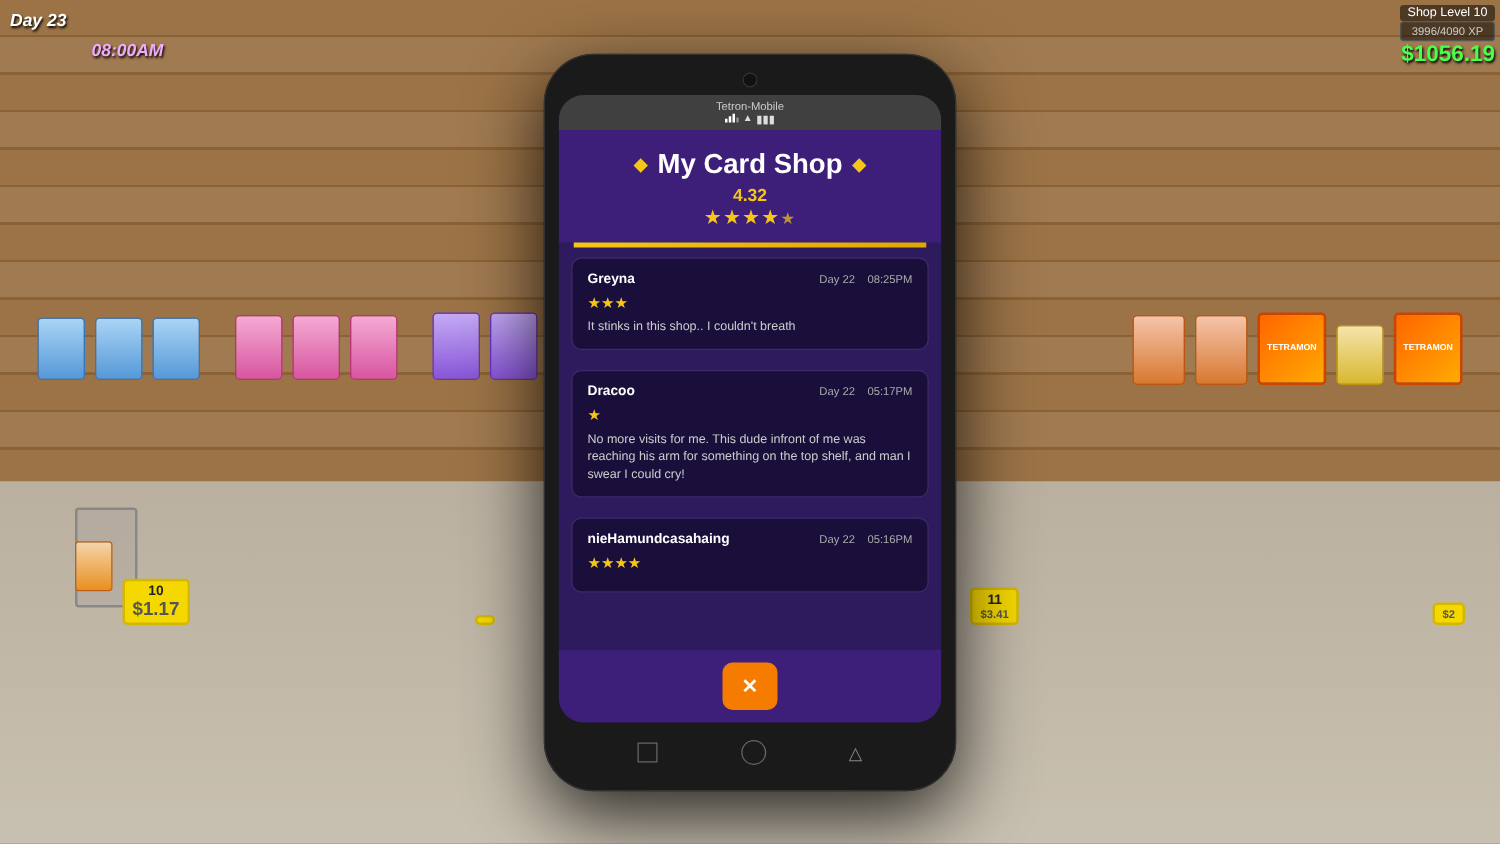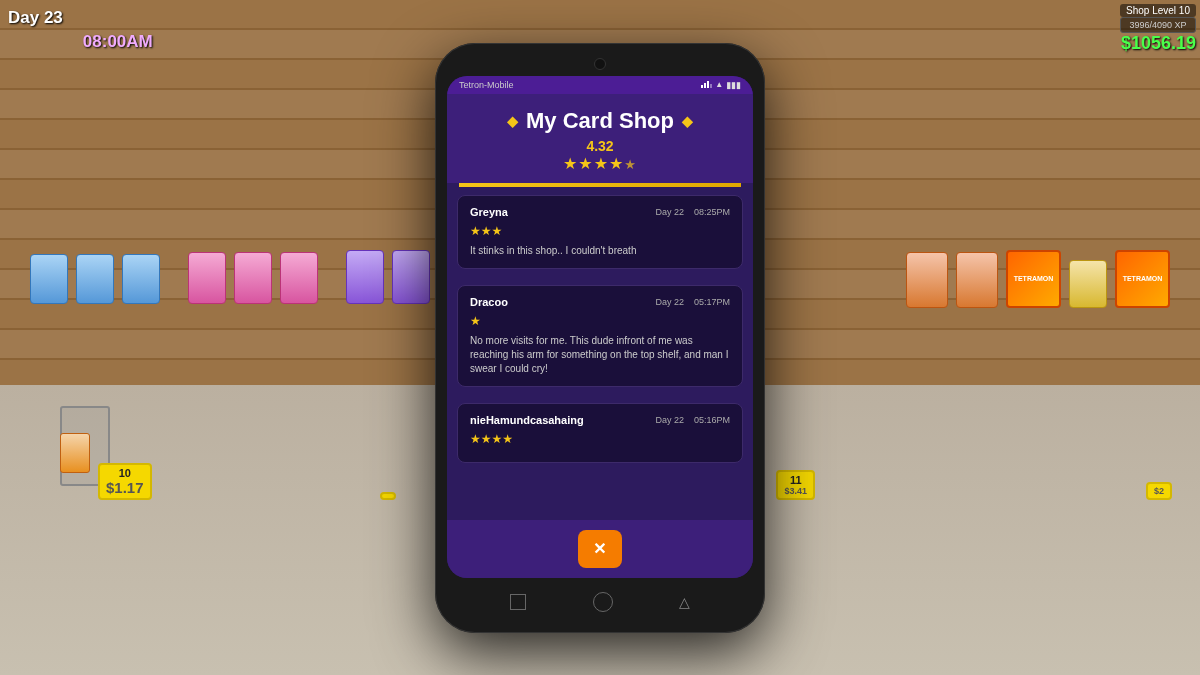--- a/index.html
+++ b/index.html
@@ -91,25 +91,26 @@
       color: #222;
       text-align: center;
     }
 
     
     .hud-top-left {
       position: absolute;
       top: 8px;
       left: 8px;
       color: white;
-      font-size: 17px;
+      font-size: 14px;
       font-weight: bold;
       text-shadow: 1px 1px 2px #000;
       display: flex;
       gap: 20px;
+      font-style: italic;
     }
 
     .hud-day { color: white; }
     .hud-time { color: #f0abfc; margin-top: 24px; }
 
     .hud-top-right {
       position: absolute;
       top: 4px;
       right: 4px;
       text-align: right;
@@ -176,27 +177,28 @@
       flex: 1;
       background: #2d1b5e;
       border-radius: 20px;
       overflow: hidden;
       display: flex;
       flex-direction: column;
     }
 
     
     .status-bar {
-      background: #4c1d95;
+      background: #404040;
       padding: 4px 12px;
       display: flex;
-      justify-content: space-between;
+      justify-content: flex-end;
       align-items: center;
       font-size: 9px;
       color: #ddd;
+      flex-direction: column;
     }
 
     .status-carrier { font-size: 9px; color: #ccc; }
 
     .status-icons {
       display: flex;
       gap: 3px;
       align-items: center;
     }
 

